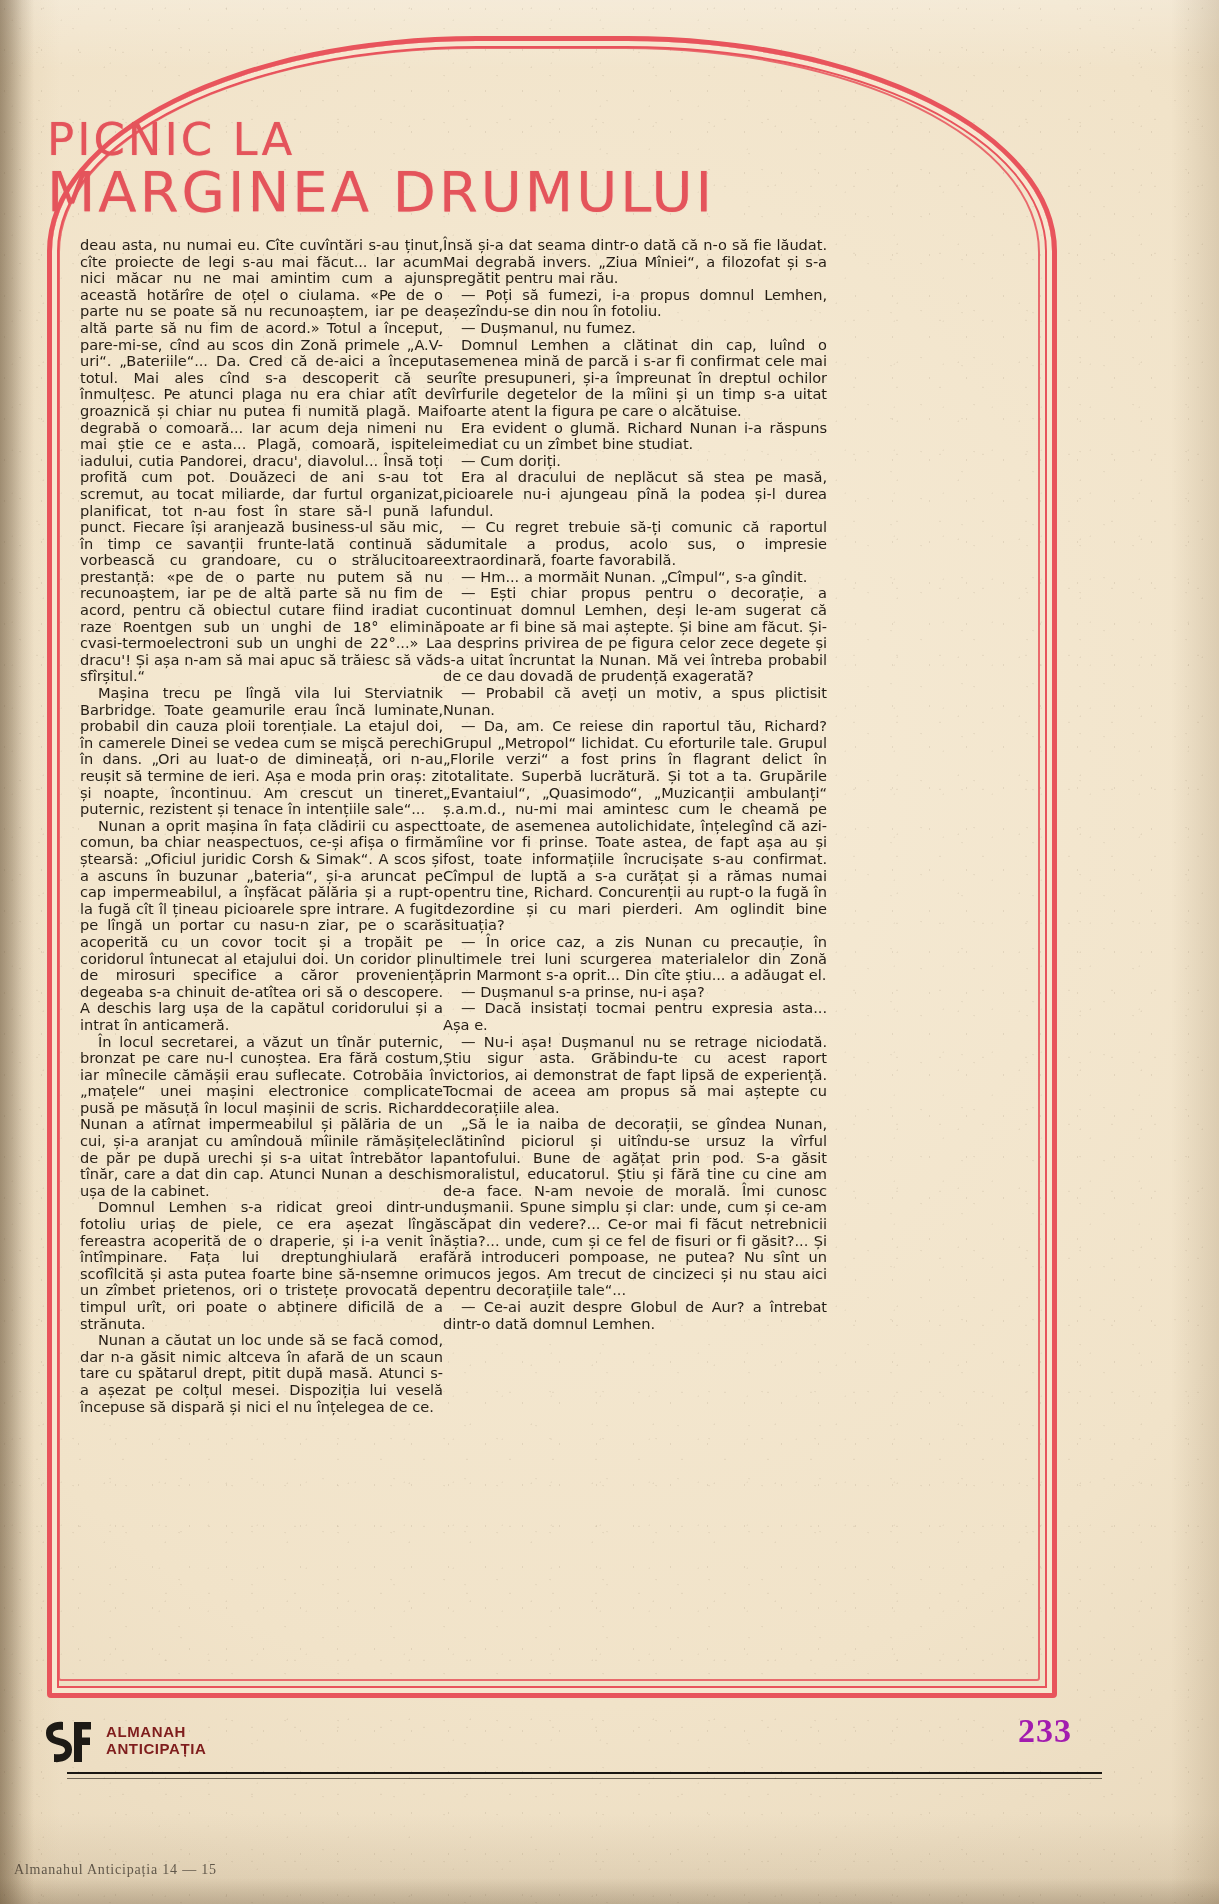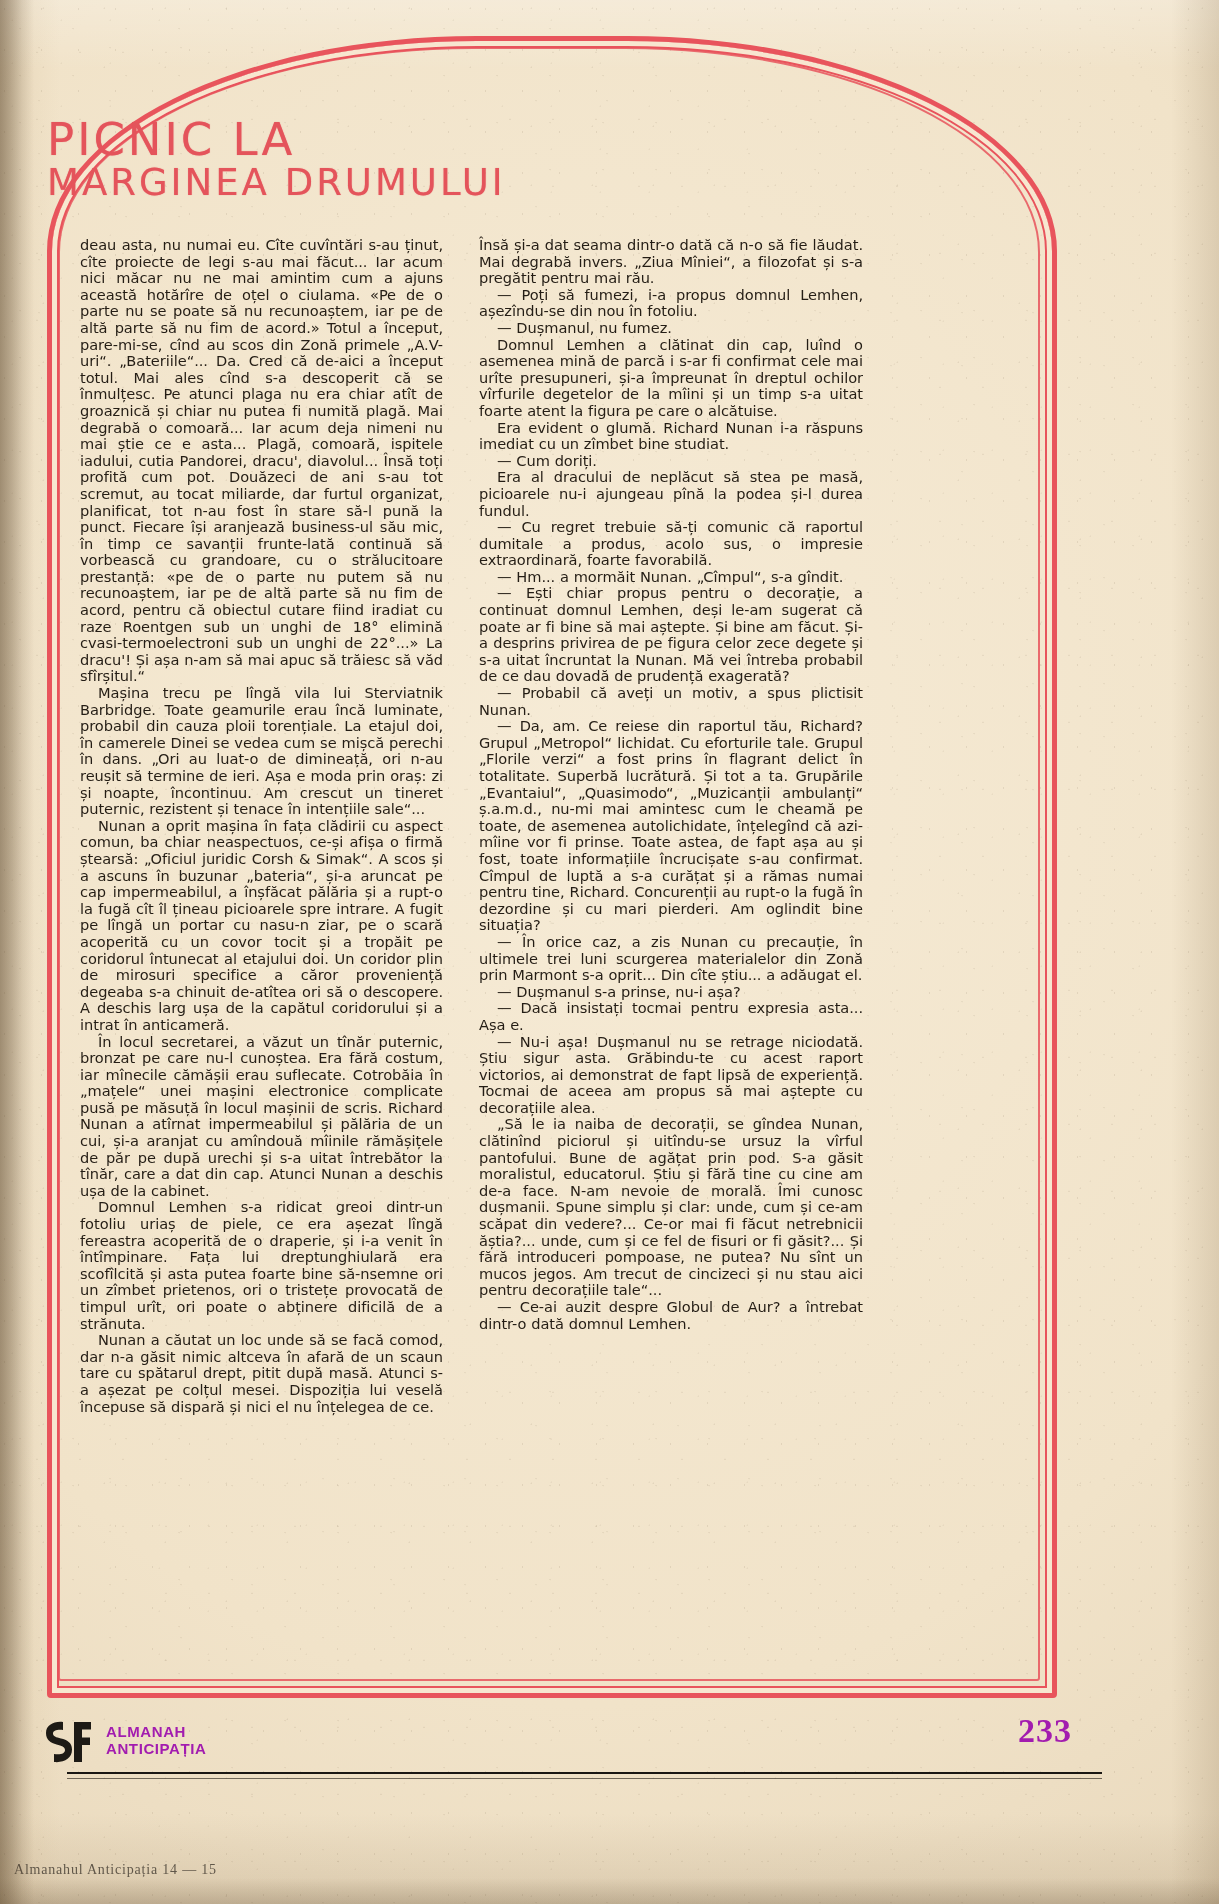--- a/index.html
+++ b/index.html
@@ -66,34 +66,33 @@
     letter-spacing:1px;
     z-index:4;
   }
   #title-line1{
     font-size:45px;font-weight:400;
     font-family:"DejaVu Sans",sans-serif;
     letter-spacing:3px;
     text-shadow:0 0 1px rgba(228,84,91,.6);
   }
   #title-line2{
-    font-size:37px;font-weight:400;
+    font-size:56px;font-weight:400;
     font-family:"DejaVu Sans",sans-serif;
     letter-spacing:3px;
     margin-top:4px;
     text-shadow:0 0 1px rgba(228,84,91,.6);
   }
 
   
   #columns{
     position:absolute;
     left:80px;top:237px;
     width:940px;height:1412px;
     display:flex;
-    gap:36px;
     z-index:3;
   }
   .col{
     width:363px;
     font-size:14.6px;
     line-height:16.6px;
     color:#241d15;
     text-align:justify;
     font-family:"DejaVu Sans",sans-serif;
     letter-spacing:-0.05px;
@@ -109,21 +108,21 @@
     position:absolute;left:22px;top:1714px;width:1180px;height:90px;z-index:4;
   }
   #logo-wrap{position:absolute;left:22px;top:6px;display:flex;align-items:flex-start;gap:14px;}
   #sf-logo{
     width:48px;height:52px;position:relative;
   }
   #sf-logo svg{display:block;}
   #almanah-lines{
     font-family:"Liberation Sans",sans-serif;
     font-size:15px;font-weight:bold;line-height:17px;
-    color:#a21caf;letter-spacing:.6px;padding-top:3px;
+    color:#7f1d1d;letter-spacing:.6px;padding-top:3px;
   }
   #pagenum{
     position:absolute;right:130px;top:-2px;
     font-family:"Liberation Serif",serif;
     font-size:34px;font-weight:bold;color:#a21caf;
     letter-spacing:1px;
   }
   #rule{
     position:absolute;left:45px;top:58px;width:1035px;height:0;
     border-top:2.5px solid #1a1713;

